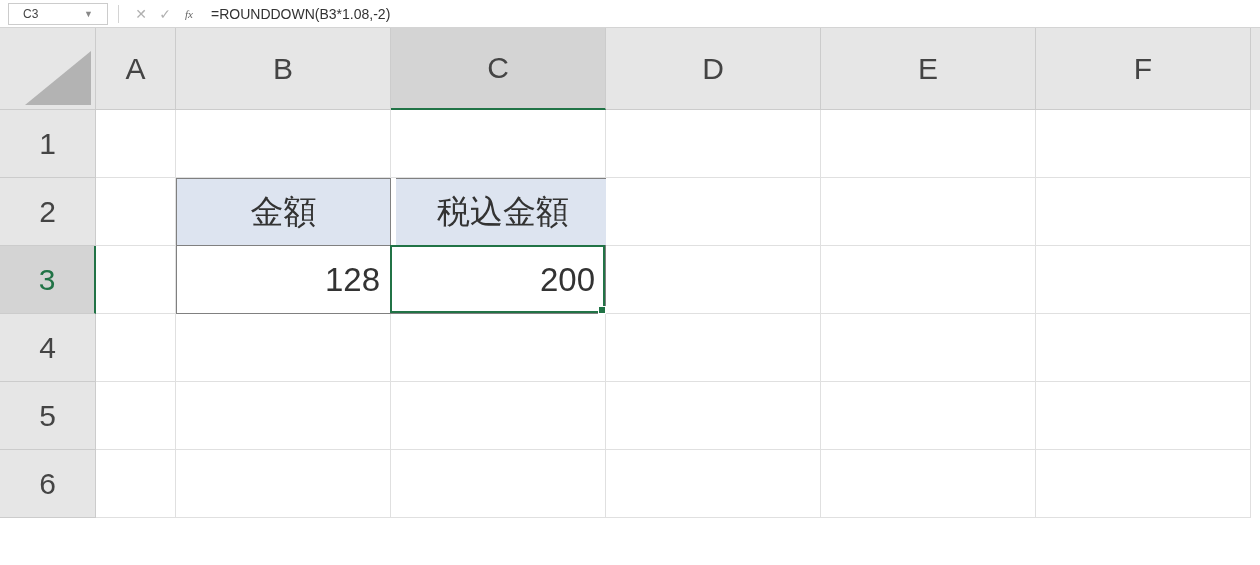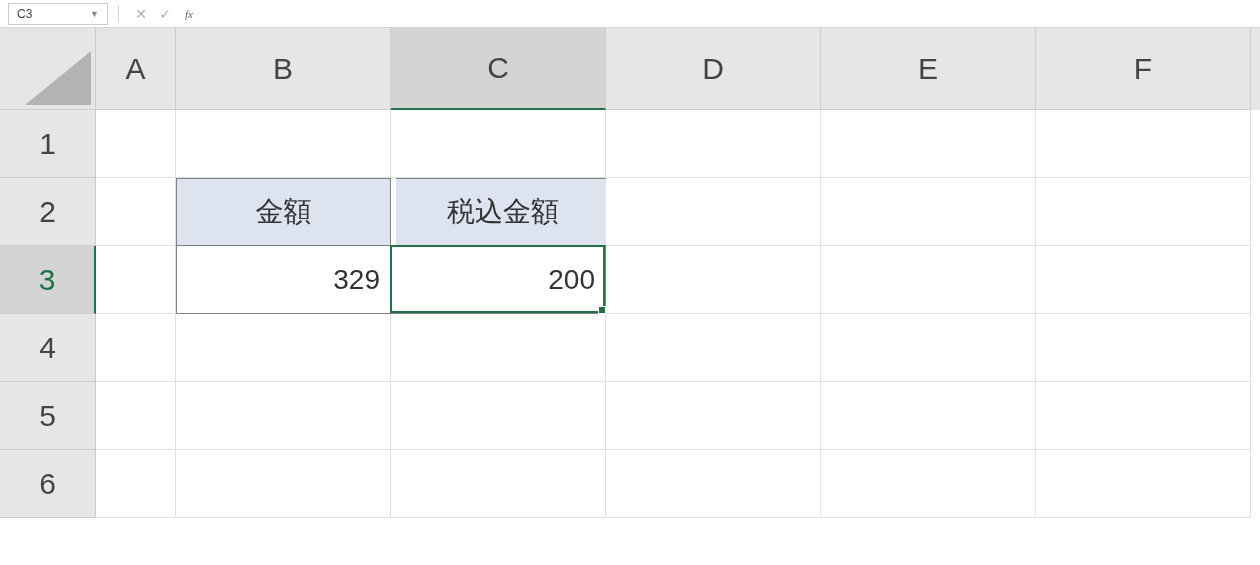--- a/index.html
+++ b/index.html
@@ -21,21 +21,21 @@
       border-bottom: 1px solid #d4d4d4;
       background: #ffffff;
     }
     .name-box {
       width: 100px;
       height: 22px;
       border: 1px solid #cccccc;
       background: #ffffff;
       display: flex;
       align-items: center;
-      padding: 0 8px;
+      padding: 0 14px;
       margin-left: 8px;
       font-size: 12px;
       color: #444;
       position: relative;
     }
     .name-box .dropdown {
       margin-left: auto;
       font-size: 9px;
       color: #888;
     }
@@ -148,21 +148,21 @@
     }
     .cells {
       position: absolute;
       left: 96px;
       top: 82px;
     }
     .cell {
       position: absolute;
       border-right: 1px solid #e0e0e0;
       border-bottom: 1px solid #e0e0e0;
-      font-size: 28px;
+      font-size: 33px;
       color: #333;
       display: flex;
       align-items: center;
       padding: 8px 10px;
       background: #ffffff;
     }
     .cell.text-center { justify-content: center; }
     .cell.text-right { justify-content: flex-end; }
     .cell.header-fill {
       background: #dde4f0;
@@ -193,20 +193,21 @@
 
 <div class="formula-bar">
   <div class="name-box">
     <span>C3</span>
     <span class="dropdown">▼</span>
   </div>
   <div class="fb-divider"></div>
   <div class="fb-icon cancel">✕</div>
   <div class="fb-icon confirm">✓</div>
   <div class="fb-icon fx">fx</div>
+  <input class="formula-input" value="=ROUNDDOWN(B3*1.08,-2)" style="">
 </div>
 
 <div class="grid">
   <div class="corner"></div>
   <div class="col-headers" id="col-headers">
       <div class="col-header" style="width: 80px;">A</div>
       <div class="col-header" style="width: 215px;">B</div>
       <div class="col-header active" style="width: 215px;">C</div>
       <div class="col-header" style="width: 215px;">D</div>
       <div class="col-header" style="width: 215px;">E</div>
@@ -227,21 +228,21 @@
       <div class="cell" style="left: 510px; top: 0px; width: 215px; height: 68px;"></div>
       <div class="cell" style="left: 725px; top: 0px; width: 215px; height: 68px;"></div>
       <div class="cell" style="left: 940px; top: 0px; width: 215px; height: 68px;"></div>
       <div class="cell" style="left: 0px; top: 68px; width: 80px; height: 68px;"></div>
       <div class="cell header-fill text-center tbl-border-top tbl-border-bottom tbl-border-left tbl-border-right" style="left: 80px; top: 68px; width: 215px; height: 68px;">金額</div>
       <div class="cell header-fill text-center tbl-border-top tbl-border-bottom tbl-border-right" style="left: 300px; top: 68px; width: 215px; height: 68px;">税込金額</div>
       <div class="cell" style="left: 510px; top: 68px; width: 215px; height: 68px;"></div>
       <div class="cell" style="left: 725px; top: 68px; width: 215px; height: 68px;"></div>
       <div class="cell" style="left: 940px; top: 68px; width: 215px; height: 68px;"></div>
       <div class="cell" style="left: 0px; top: 136px; width: 80px; height: 68px;"></div>
-      <div class="cell text-right tbl-border-bottom tbl-border-left tbl-border-right" style="left: 80px; top: 136px; width: 215px; height: 68px;">329</div>
+      <div class="cell text-right tbl-border-bottom tbl-border-left tbl-border-right" style="left: 80px; top: 136px; width: 215px; height: 68px;">128</div>
       <div class="cell text-right tbl-border-bottom tbl-border-right" style="left: 295px; top: 136px; width: 215px; height: 68px;">200</div>
       <div class="cell" style="left: 510px; top: 136px; width: 215px; height: 68px;"></div>
       <div class="cell" style="left: 725px; top: 136px; width: 215px; height: 68px;"></div>
       <div class="cell" style="left: 940px; top: 136px; width: 215px; height: 68px;"></div>
       <div class="cell" style="left: 0px; top: 204px; width: 80px; height: 68px;"></div>
       <div class="cell" style="left: 80px; top: 204px; width: 215px; height: 68px;"></div>
       <div class="cell" style="left: 295px; top: 204px; width: 215px; height: 68px;"></div>
       <div class="cell" style="left: 510px; top: 204px; width: 215px; height: 68px;"></div>
       <div class="cell" style="left: 725px; top: 204px; width: 215px; height: 68px;"></div>
       <div class="cell" style="left: 940px; top: 204px; width: 215px; height: 68px;"></div>

